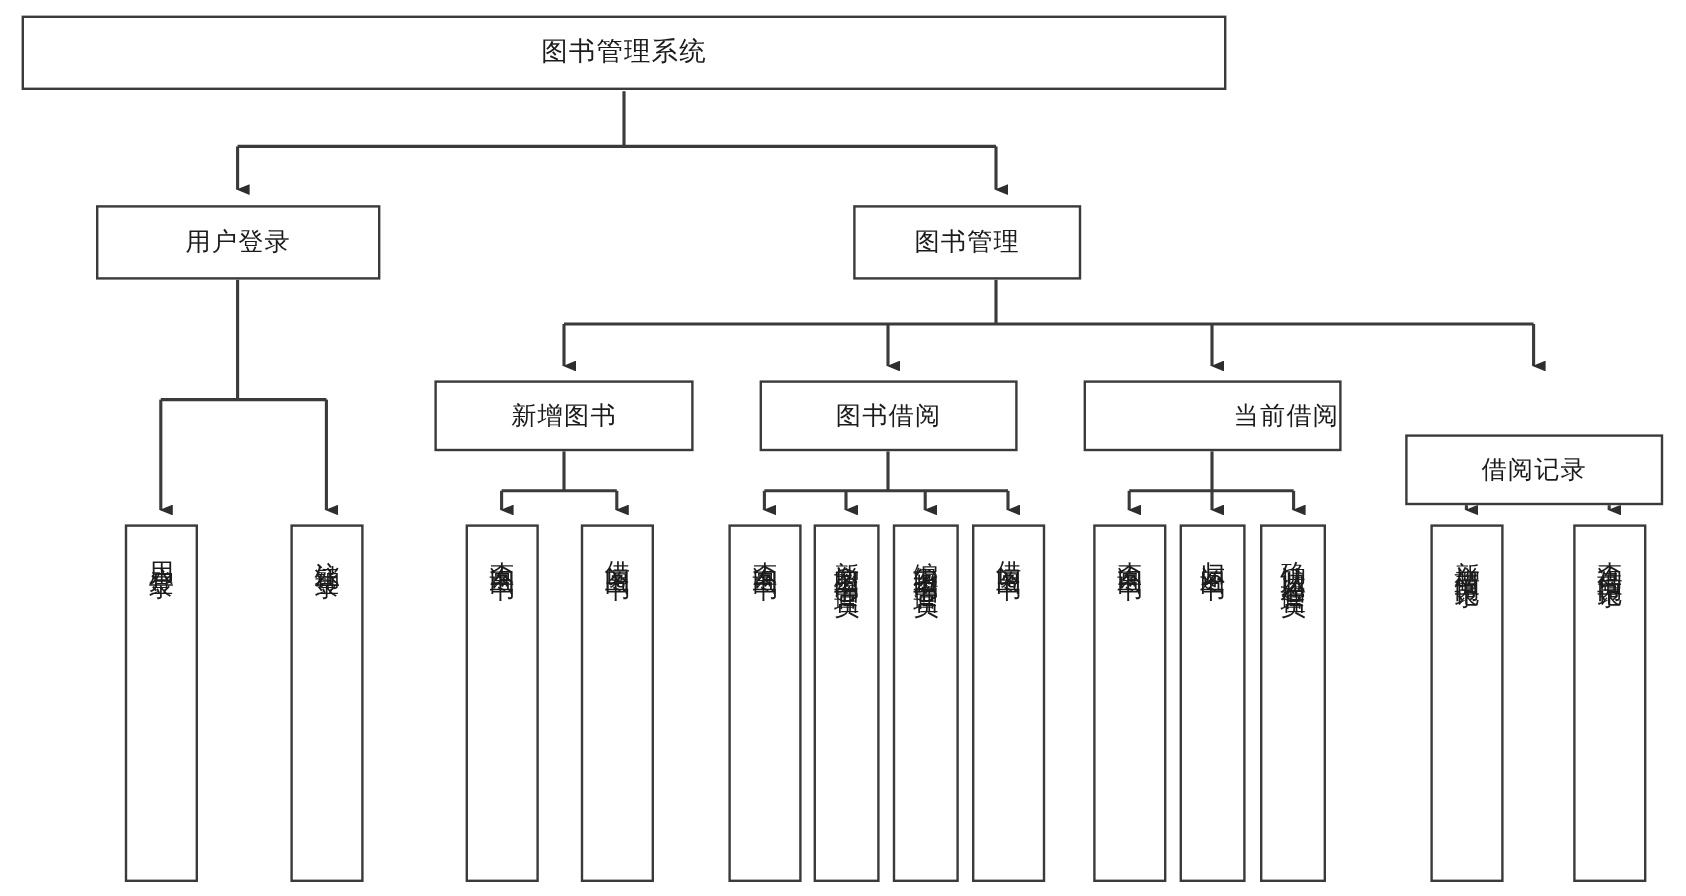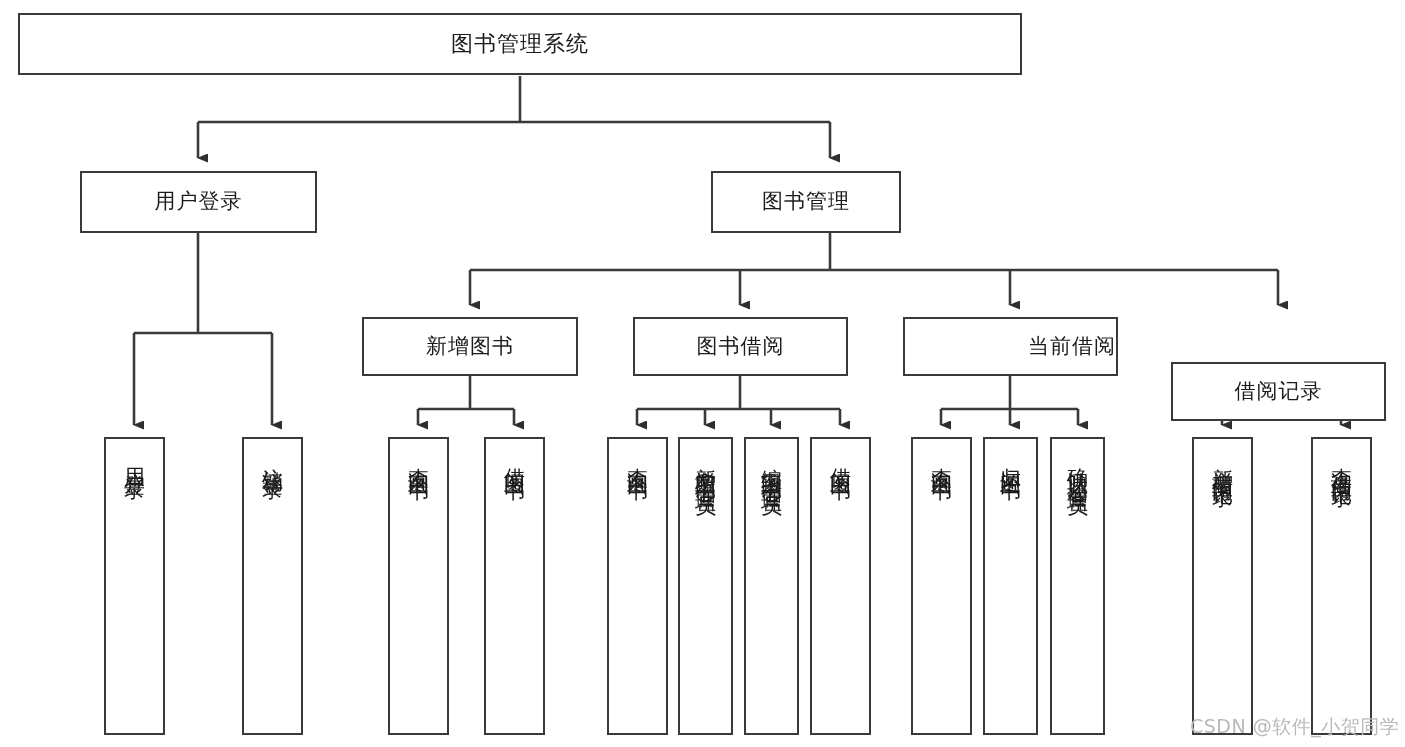--- a/index.html
+++ b/index.html
@@ -180,15 +180,14 @@
     <span class="vtext">确认归还（管理员）</span>
   </div>
 
   <div class="node v" style="left:1192px; top:437px; width:61px; height:298px;">
     <span class="vtext">新增借阅记录</span>
   </div>
   <div class="node v" style="left:1311px; top:437px; width:61px; height:298px;">
     <span class="vtext">查询借阅记录</span>
   </div>
 
-  <div class="watermark" style="left:1190px; top:714px;">CSDN @软件_小贺同学</div>
 
 </div>
 
 </body></html>

